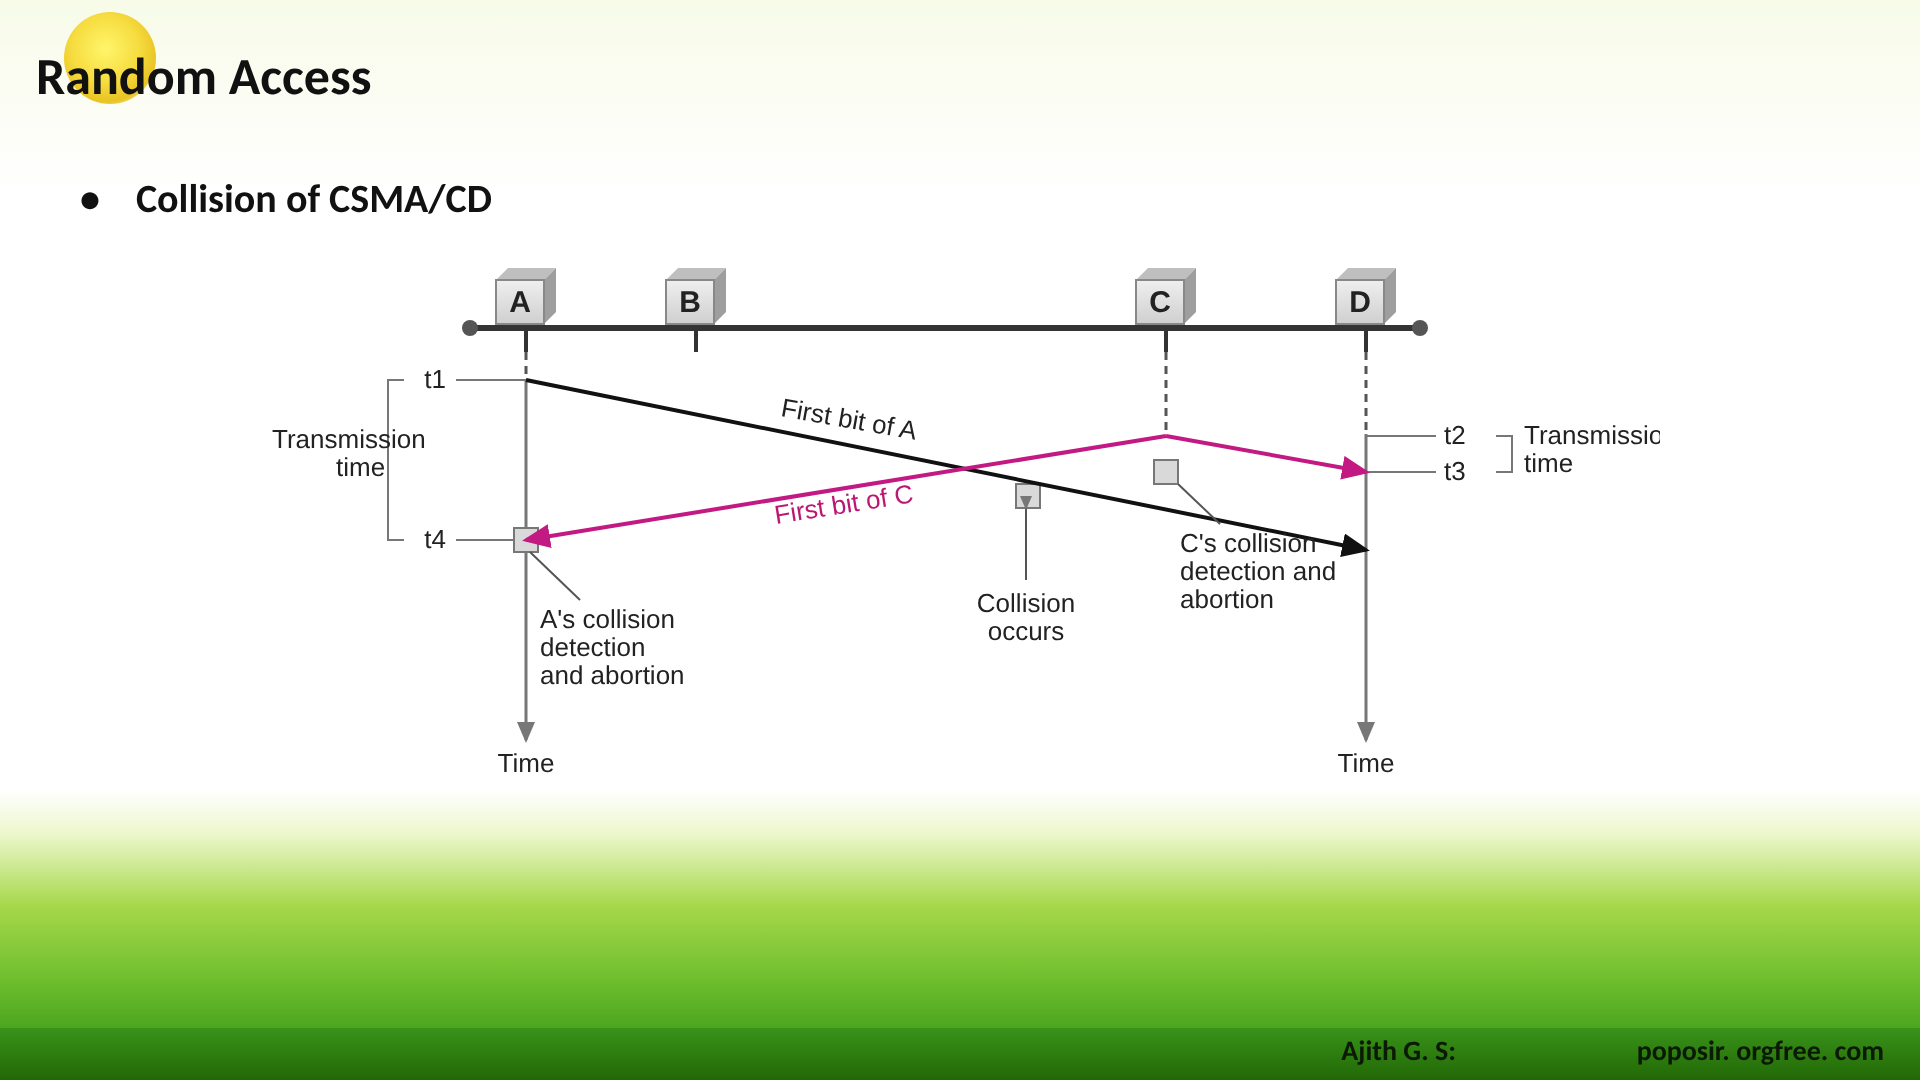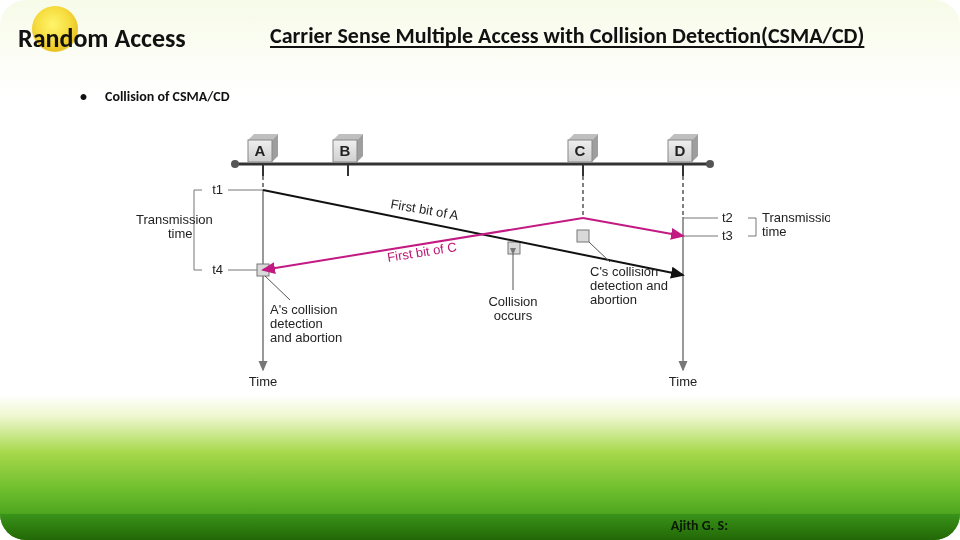--- a/index.html
+++ b/index.html
@@ -3,21 +3,20 @@
 <meta charset="utf-8">
 <style>
   * { margin: 0; padding: 0; box-sizing: border-box; }
   html, body { width: 960px; height: 540px; font-family: Calibri, Arial, sans-serif; background: #fff; }
   .slide {
     position: relative;
     width: 960px;
     height: 540px;
     background: linear-gradient(to bottom, #f7fbe8 0%, #ffffff 18%, #ffffff 70%, #ffffff 70%);
     overflow: hidden;
-    border-radius: 26px;
   }
   .grass {
     position: absolute;
     left: 0; right: 0; bottom: 0;
     height: 145px;
     background: linear-gradient(to bottom, rgba(255,255,255,0) 0%, rgba(210,235,130,0.4) 15%, #a6d84a 40%, #6fbf2e 65%, #3d9a17 90%, #2e7f10 100%);
   }
   .grass::before {
     content: "";
     position: absolute;
@@ -44,24 +43,23 @@
     top: 22px; left: 270px;
     font-size: 22px;
     font-weight: 700;
     color: #111;
     text-decoration: underline;
     text-underline-offset: 3px;
   }
   .bullet {
     position: absolute;
     top: 88px; left: 40px;
-    font-size: 14px;
+    font-size: 20px;
     font-weight: 700;
     color: #111;
-    margin-left: 40px;
   }
   .bullet .dot { margin-right: 18px; font-weight: 700; }
   .diagram {
     position: absolute;
     top: 130px; left: 130px;
     width: 700px; height: 260px;
   }
   .diagram svg { width: 100%; height: 100%; }
   .node-label { font: 600 15px Arial, sans-serif; fill: #222; }
   .sm-label { font: 400 13px Arial, sans-serif; fill: #222; }
@@ -78,21 +76,20 @@
   }
 </style>
 </head>
 <body>
 
 <div class="slide">
   <div class="sun"></div>
   <div class="grass"></div>
 
   <div class="header">Random Access</div>
-  <div class="subhead">Carrier Sense Multiple Access  with Collision Detection(CSMA/CD)</div>
 
   <div class="bullet">
     <span class="dot">•</span><span>Collision of  CSMA/CD</span>
   </div>
 
   <div class="diagram">
     <svg viewBox="0 0 700 260">
       <defs>
         <marker id="arrB" markerWidth="8" markerHeight="8" refX="6" refY="3" orient="auto">
           <path d="M0,0 L7,3 L0,6 Z" fill="#111"></path>
@@ -190,13 +187,14 @@
 
       <line x1="459" y1="112" x2="480" y2="132" stroke="#555"></line>
       <text x="460" y="146" class="sm-label"><tspan x="460" dy="0">C's collision</tspan><tspan x="460" dy="14">detection and</tspan><tspan x="460" dy="14">abortion</tspan></text>
 
       <text x="133" y="256" text-anchor="middle" class="sm-label">Time</text>
       <text x="553" y="256" text-anchor="middle" class="sm-label">Time</text>
     </svg>
   </div>
 
   <div class="footer-left">Ajith G. S:</div>
+  <div class="footer-right">poposir. orgfree. com</div>
 </div>
 
 </body></html>

